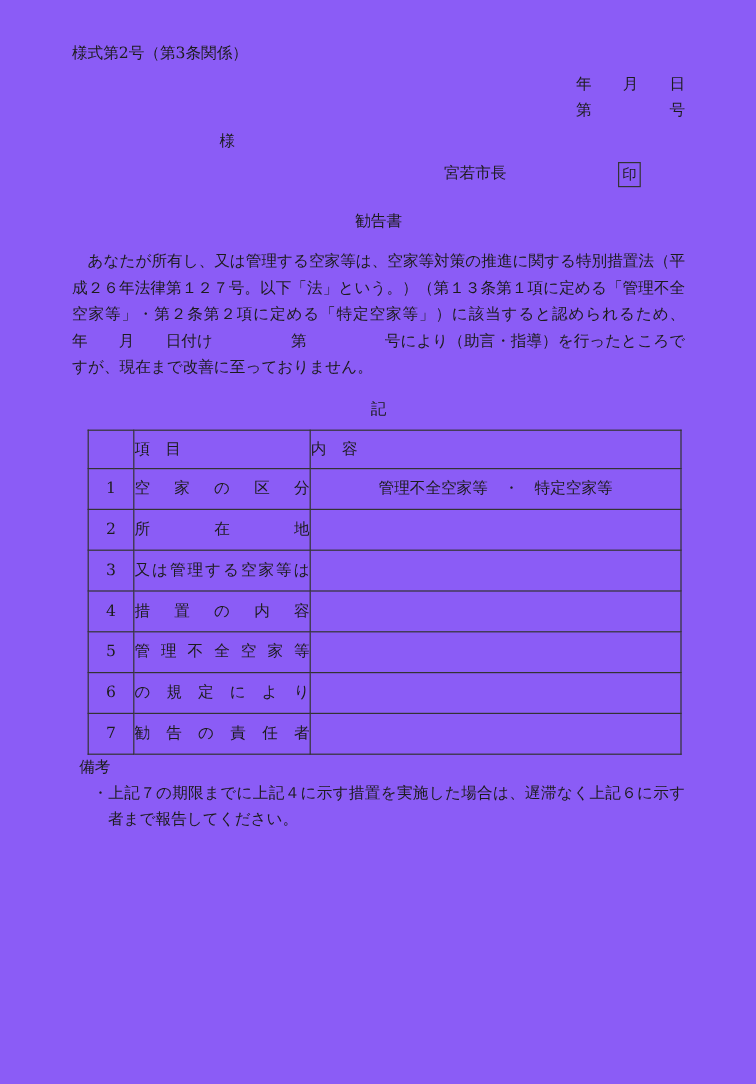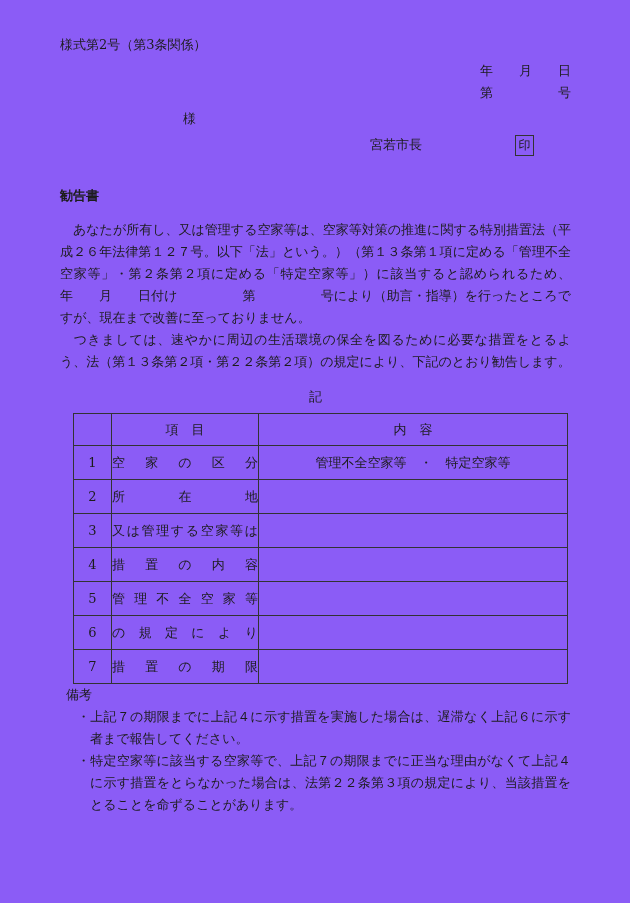--- a/index.html
+++ b/index.html
@@ -29,38 +29,38 @@
     margin-right: 37px;
     border: 1px solid #333;
     width: 17px;
     height: 19px;
     display: flex;
     align-items: center;
     justify-content: center;
     font-size: 12px;
     line-height: 1;
   }
-  .doc-title { text-align: left; margin-top: 27px; margin-bottom: 12px; font-weight: bold; }
+  .doc-title { text-align: center; margin-top: 16px; margin-bottom: 12px; }
   .para { text-align: justify; }
   .ki { text-align: center; margin-top: 13px; margin-bottom: 5px; }
   table.kankoku {
     border-collapse: collapse;
     table-layout: fixed;
     width: 494px;
     margin-left: 13px;
   }
   table.kankoku th, table.kankoku td {
     border: 1px solid #333;
     font-weight: normal;
     font-size: 13px;
     padding: 0;
     height: 33px;
     overflow: hidden;
   }
-  table.kankoku tr.head th { height: 31px; text-align: center; }
+  table.kankoku tr.head th { height: 31px; text-align: left; }
   td.cell-no { text-align: center; }
   td.cell-item { padding: 0 10px; text-align: justify; text-align-last: justify; }
   td.cell-content { text-align: center; }
   .remarks-label { margin-left: 6px; margin-top: 0; }
   .note {
     margin-left: 17px;
     padding-left: 13px;
     text-indent: -13px;
     text-align: justify;
   }
@@ -82,21 +82,20 @@
   <div class="sender-line">
     <span class="sender">宮若市長</span>
     <span class="seal-box">
       <span>印</span>
     </span>
   </div>
 
   <div class="doc-title">勧告書</div>
 
   <div class="para">　あなたが所有し、又は管理する空家等は、空家等対策の推進に関する特別措置法（平成２６年法律第１２７号。以下「法」という。）（第１３条第１項に定める「管理不全空家等」・第２条第２項に定める「特定空家等」）に該当すると認められるため、　　　年　　月　　日付け　　　　　第　　　　　号により（助言・指導）を行ったところですが、現在まで改善に至っておりません。</div>
-  <div class="para">　つきましては、速やかに周辺の生活環境の保全を図るために必要な措置をとるよう、法（第１３条第２項・第２２条第２項）の規定により、下記のとおり勧告します。</div>
 
   <div class="ki">記</div>
 
   <table class="kankoku">
     <colgroup>
       <col style="width:38px">
       <col style="width:147px">
       <col style="width:309px">
     </colgroup>
     <tbody>
@@ -130,23 +129,22 @@
       <td class="cell-item">管理不全空家等</td>
       <td class="cell-content"></td>
     </tr>
     <tr>
       <td class="cell-no">6</td>
       <td class="cell-item">の規定により</td>
       <td class="cell-content"></td>
     </tr>
     <tr>
       <td class="cell-no">7</td>
-      <td class="cell-item">措置の期限</td>
+      <td class="cell-item">勧告の責任者</td>
       <td class="cell-content"></td>
     </tr>
   </tbody>
     </table>
 
   <div class="remarks-label">備考</div>
   <div class="note">・上記７の期限までに上記４に示す措置を実施した場合は、遅滞なく上記６に示す者まで報告してください。</div>
-  <div class="note">・特定空家等に該当する空家等で、上記７の期限までに正当な理由がなくて上記４に示す措置をとらなかった場合は、法第２２条第３項の規定により、当該措置をとることを命ずることがあります。</div>
 
 </div>
 
 </body></html>

